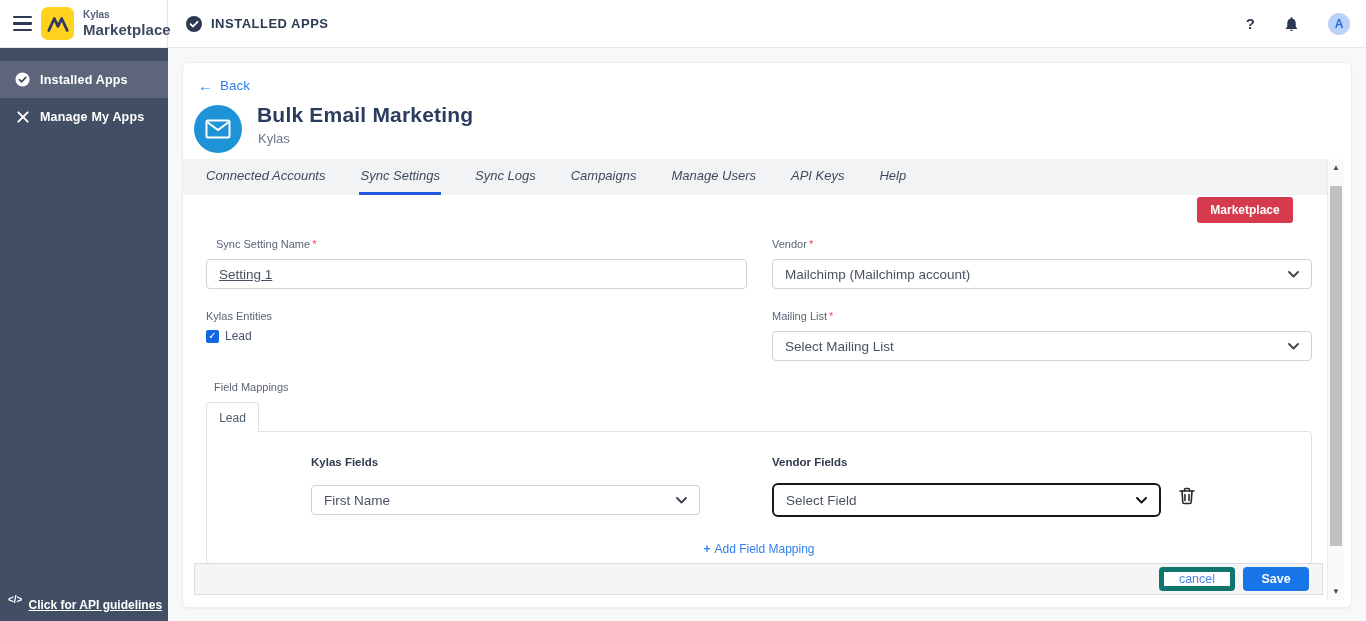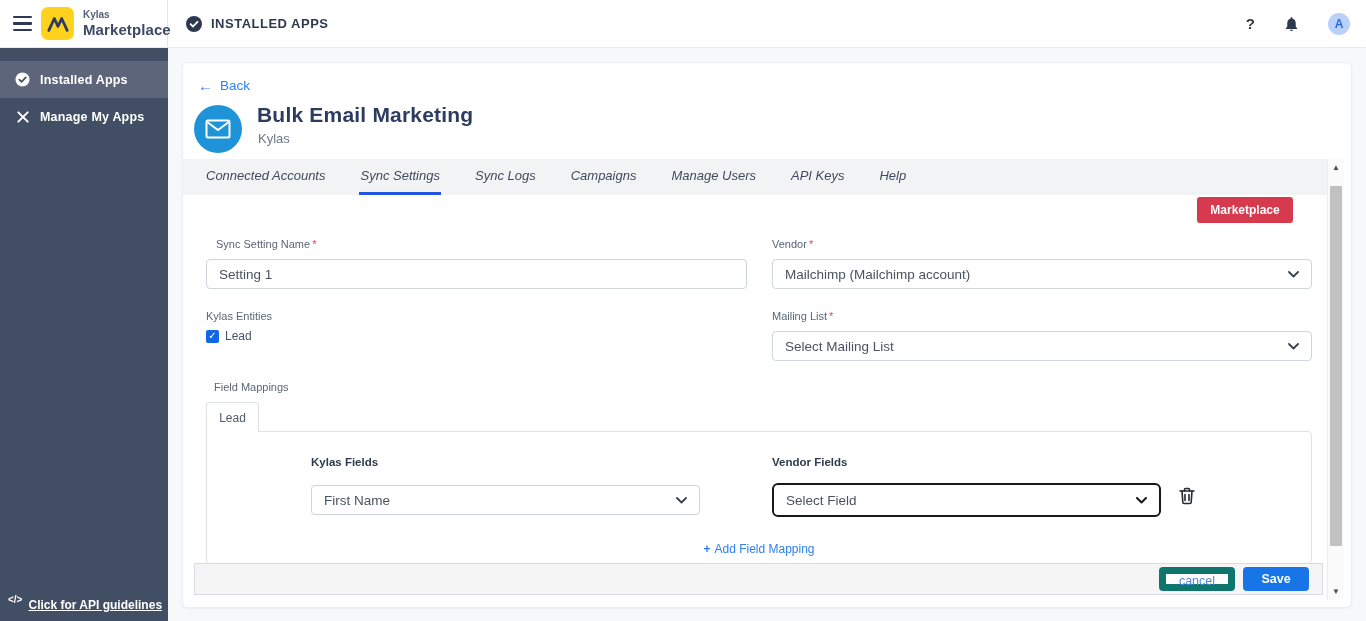--- a/index.html
+++ b/index.html
@@ -59,21 +59,21 @@
 
   .deactivate-btn { position:absolute; left:1014px; top:134px; width:96px; height:26px;
                     background:#d53a4f; color:#fff; font-size:12px; font-weight:600;
                     border:none; border-radius:3px; cursor:pointer; font-family:inherit; }
 
   .field-label { position:absolute; font-size:11px; color:#5a6575; }
   .req { color:#ef4060; margin-left:2px; }
 
   .text-input { position:absolute; left:23px; top:196px; width:541px; height:30px;
                 border:1px solid #ced4da; border-radius:4px; font-size:13.5px; color:#4a5361;
-                padding:0 12px; font-family:inherit; background:#fff; }
+                padding:0 12px; font-family:inherit; background:#fff;text-decoration:underline; }
   .select { height:30px; border:1px solid #ced4da; border-radius:4px; background:#fff;
             display:flex; align-items:center; justify-content:space-between; padding:0 12px;
             font-size:13.5px; color:#4a5361; cursor:pointer; }
   .sel-vendor { position:absolute; left:589px; top:196px; width:540px; }
   .sel-mailing { position:absolute; left:589px; top:268px; width:540px; }
 
   .checkbox-row { position:absolute; left:23px; top:266px; display:flex; align-items:center; gap:6px; cursor:pointer; }
   .checkbox { width:13px; height:13px; background:#1266e3; border-radius:2px; color:#fff;
               font-size:10px; line-height:1; display:flex; align-items:center; justify-content:center; }
   .checkbox-label { font-size:12px; color:#47536b; }
@@ -89,21 +89,21 @@
   .vf-select { position:absolute; left:565px; top:51px; width:389px; height:34px;
                border:2px solid #16181d; border-radius:6px; }
   .trash-btn { position:absolute; left:972px; top:55px; background:none; border:none; cursor:pointer; display:flex; }
   .add-mapping { position:absolute; left:0; width:100%; top:110px; text-align:center; font-size:12px;
                  color:#2f80ed; font-weight:500; cursor:pointer; }
   .add-plus { font-weight:bold; margin-right:4px; }
 
   .footer-bar { position:absolute; left:11px; top:500px; width:1129px; height:32px; background:#f5f5f6;
                 border:1px solid #dadce1; display:flex; align-items:center; justify-content:flex-end;
                 gap:8px; padding-right:13px; }
-  .cancel-btn { width:76px; height:24px; background:#fff; border:7px solid #0f766e; color:#4c86ea;
+  .cancel-btn { width:76px; height:24px; background:#fff; border:5px solid #0f766e; color:#4c86ea;
                 border-radius:4px; font-size:12.5px; cursor:pointer; font-family:inherit; }
   .save-btn { width:66px; height:24px; background:#1775e8; border:none; color:#fff; border-radius:4px;
               font-size:12.5px; font-weight:600; cursor:pointer; font-family:inherit; }
 
   .scrollbar { position:absolute; left:1144px; top:96px; width:17px; height:441px; background:#fafafa;
                border-left:1px solid #ececec; }
   .sb-arrow { position:absolute; left:0; width:100%; text-align:center; font-size:8px; color:#4a4a4a; cursor:pointer; }
   .sb-up { top:4px; } .sb-down { bottom:4px; }
   .sb-thumb { position:absolute; left:2px; top:27px; width:12px; height:360px; background:#c1c1c1;
               border-radius:1px; cursor:pointer; }

